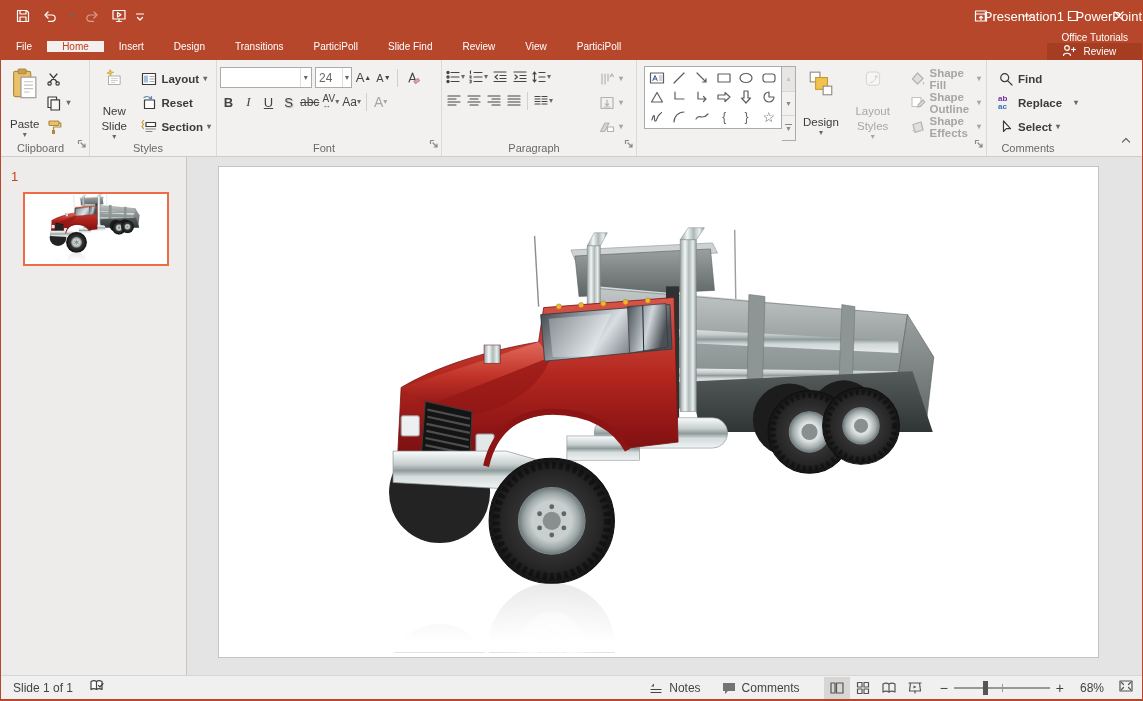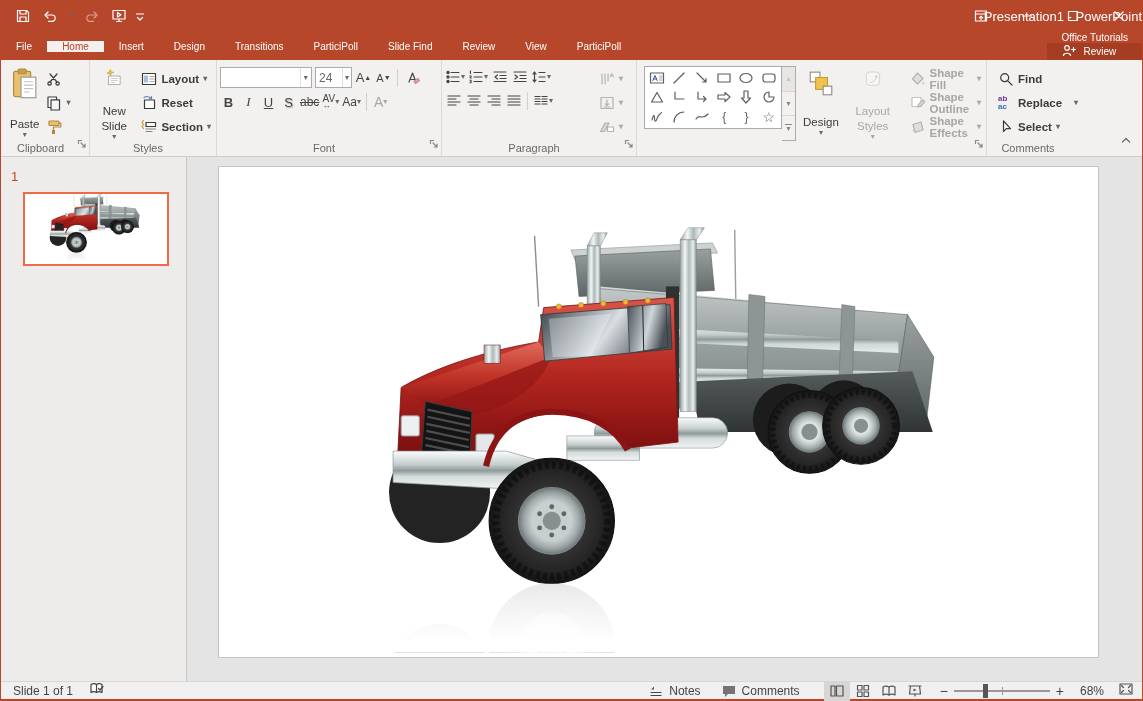--- a/index.html
+++ b/index.html
@@ -59,21 +59,21 @@
   
   .content { flex:1 1 auto; display:flex; min-height:0; }
   .thumbpanel { width:186px; background:#EDECEB; border-right:1px solid #C9C7C5; padding:12px 0 0 10px; }
   .thumb-num { font-size:13px; color:#C8441F; margin-bottom:0; }
   .thumb-wrap { margin:8px 0 0 12px; width:146px; height:74px; border:2px solid #ED6C47; background:#fff; display:flex; align-items:center; justify-content:center; overflow:hidden; }
   .mainarea { flex:1; position:relative; background:#E4E4E4; }
   .canvas { position:absolute; left:31px; top:9px; width:881px; height:492px; background:#fff; border:1px solid #C6C4C2; }
   .truck { position:absolute; left:168px; top:60px; width:566px; height:426px; }
 
   
-  .statusbar { height:20px; flex:0 0 auto; background:#F0F0F0; border-top:1px solid #D8D6D4; border-bottom:2px solid #B7472A;
+  .statusbar { height:26px; flex:0 0 auto; background:#F0F0F0; border-top:1px solid #D8D6D4; border-bottom:2px solid #B7472A;
                display:flex; align-items:center; font-size:12px; color:#444; padding:0 8px; }
   .status-left { display:flex; align-items:center; gap:16px; padding-left:4px; }
   .status-right { margin-left:auto; display:flex; align-items:center; }
   .st-btn { display:flex; align-items:center; gap:5px; padding:0 10px; height:22px; color:#444; }
   .view-btns { display:flex; margin-left:14px; }
   .view-btn { width:26px; height:22px; display:flex; align-items:center; justify-content:center; color:#555; }
   .view-btn.active { background:#D8D6D4; }
   .zoomctl { display:flex; align-items:center; margin-left:12px; gap:6px; }
   .z-track { width:96px; height:2px; background:#9A9896; position:relative; }
   .z-tick { position:absolute; left:50%; top:-3px; width:1px; height:8px; background:#9A9896; }

